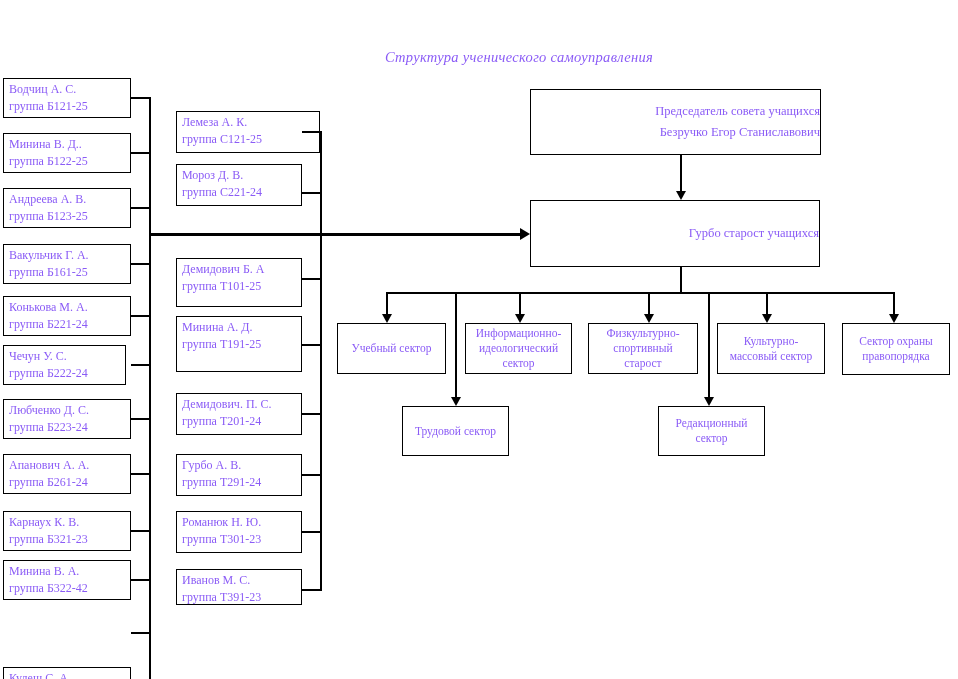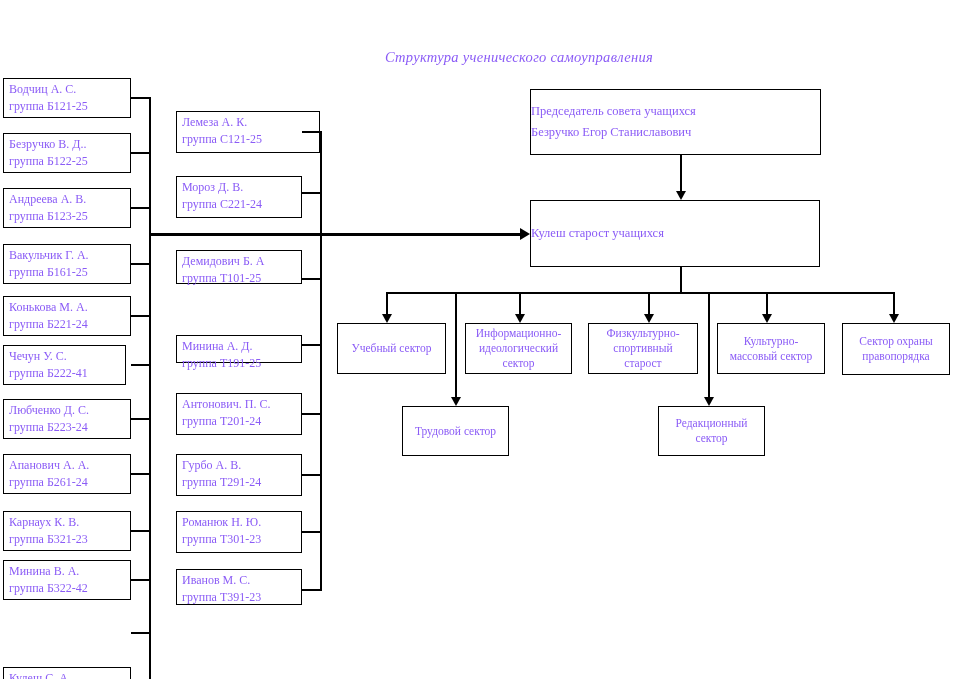--- a/index.html
+++ b/index.html
@@ -11,21 +11,21 @@
     position:absolute;top:1px;left:80px;right:0;text-align:center;
     font-style:italic;font-size:14.5px;letter-spacing:.3px;
   }
   .pbox{
     position:absolute;box-sizing:border-box;border:1px solid #000;background:#fff;
     padding:2px 5px;font-size:12px;line-height:17px;
   }
   .pbox span{display:block;white-space:nowrap;}
   .bigbox{
     position:absolute;box-sizing:border-box;border:1px solid #000;background:#fff;
-    display:flex;flex-direction:column;align-items:flex-start;justify-content:center;
+    display:flex;flex-direction:column;align-items:flex-end;justify-content:center;
     text-align:center;font-size:12.5px;line-height:21px;
   }
   .sbox{
     position:absolute;box-sizing:border-box;border:1px solid #000;background:#fff;
     display:flex;align-items:center;justify-content:center;text-align:center;
     font-size:11.5px;line-height:15px;padding:2px;white-space:pre-line;
   }
   .line{position:absolute;background:#000;}
   .arr-down{position:absolute;width:0;height:0;
     border-left:5px solid transparent;border-right:5px solid transparent;border-top:9px solid #000;}
@@ -38,38 +38,38 @@
 
 <div id="stage">
 
   <div class="title">Структура ученического самоуправления</div>
 
   <div class="pbox" style="left:3px;top:30px;width:128px;height:40px">
     <span>Водчиц А. С.</span>
     <span>группа Б121-25</span>
   </div>
   <div class="pbox" style="left:3px;top:85px;width:128px;height:40px">
-    <span>Безручко В. Д..</span>
+    <span>Минина В. Д..</span>
     <span>группа Б122-25</span>
   </div>
   <div class="pbox" style="left:3px;top:140px;width:128px;height:40px">
     <span>Андреева А. В.</span>
     <span>группа Б123-25</span>
   </div>
   <div class="pbox" style="left:3px;top:196px;width:128px;height:40px">
     <span>Вакульчик Г. А.</span>
     <span>группа Б161-25</span>
   </div>
   <div class="pbox" style="left:3px;top:248px;width:128px;height:40px">
     <span>Конькова М. А.</span>
     <span>группа Б221-24</span>
   </div>
   <div class="pbox" style="left:3px;top:297px;width:123px;height:40px">
     <span>Чечун У. С.</span>
-    <span>группа Б222-41</span>
+    <span>группа Б222-24</span>
   </div>
   <div class="pbox" style="left:3px;top:351px;width:128px;height:40px">
     <span>Любченко Д. С.</span>
     <span>группа Б223-24</span>
   </div>
   <div class="pbox" style="left:3px;top:406px;width:128px;height:40px">
     <span>Апанович А. А.</span>
     <span>группа Б261-24</span>
   </div>
   <div class="pbox" style="left:3px;top:463px;width:128px;height:40px">
@@ -97,34 +97,34 @@
   <div class="line" style="left:131px;top:531px;width:20px;height:2px"></div>
   <div class="line" style="left:131px;top:584px;width:20px;height:2px"></div>
   <div class="line" style="left:131px;top:638px;width:20px;height:2px"></div>
 
   <div class="line" style="left:149px;top:49px;width:2px;height:591px"></div>
 
   <div class="pbox" style="left:176px;top:63px;width:144px;height:42px">
     <span>Лемеза А. К.</span>
     <span>группа С121-25</span>
   </div>
-  <div class="pbox" style="left:176px;top:128px;width:126px;height:42px">
+  <div class="pbox" style="left:176px;top:116px;width:126px;height:42px">
     <span>Мороз Д. В.</span>
     <span>группа С221-24</span>
   </div>
-  <div class="pbox" style="left:176px;top:202px;width:126px;height:34px">
+  <div class="pbox" style="left:176px;top:210px;width:126px;height:49px">
     <span>Демидович Б. А</span>
     <span>группа Т101-25</span>
   </div>
-  <div class="pbox" style="left:176px;top:287px;width:126px;height:28px">
+  <div class="pbox" style="left:176px;top:268px;width:126px;height:56px">
     <span>Минина А. Д.</span>
     <span>группа Т191-25</span>
   </div>
   <div class="pbox" style="left:176px;top:345px;width:126px;height:42px">
-    <span>Антонович. П. С.</span>
+    <span>Демидович. П. С.</span>
     <span>группа Т201-24</span>
   </div>
   <div class="pbox" style="left:176px;top:406px;width:126px;height:42px">
     <span>Гурбо А. В.</span>
     <span>группа Т291-24</span>
   </div>
   <div class="pbox" style="left:176px;top:463px;width:126px;height:42px">
     <span>Романюк Н. Ю.</span>
     <span>группа Т301-23</span>
   </div>
@@ -149,21 +149,21 @@
 
   <div class="bigbox" style="left:530px;top:41px;width:291px;height:66px">
     <span>Председатель совета учащихся</span>
     <span>Безручко Егор Станиславович</span>
   </div>
 
   <div class="line" style="left:680px;top:107px;width:2px;height:38px"></div>
   <div class="arr-down" style="left:676px;top:143px"></div>
 
   <div class="bigbox" style="left:530px;top:152px;width:290px;height:67px">
-    <span>Кулеш старост учащихся</span>
+    <span>Гурбо старост учащихся</span>
   </div>
 
   <div class="line" style="left:680px;top:219px;width:2px;height:26px"></div>
   <div class="line" style="left:386px;top:244px;width:509px;height:2px"></div>
 
   <div class="line" style="left:386px;top:244px;width:2px;height:24px"></div>
   <div class="arr-down" style="left:382px;top:266px"></div>
 
   <div class="line" style="left:519px;top:244px;width:2px;height:24px"></div>
   <div class="arr-down" style="left:515px;top:266px"></div>

